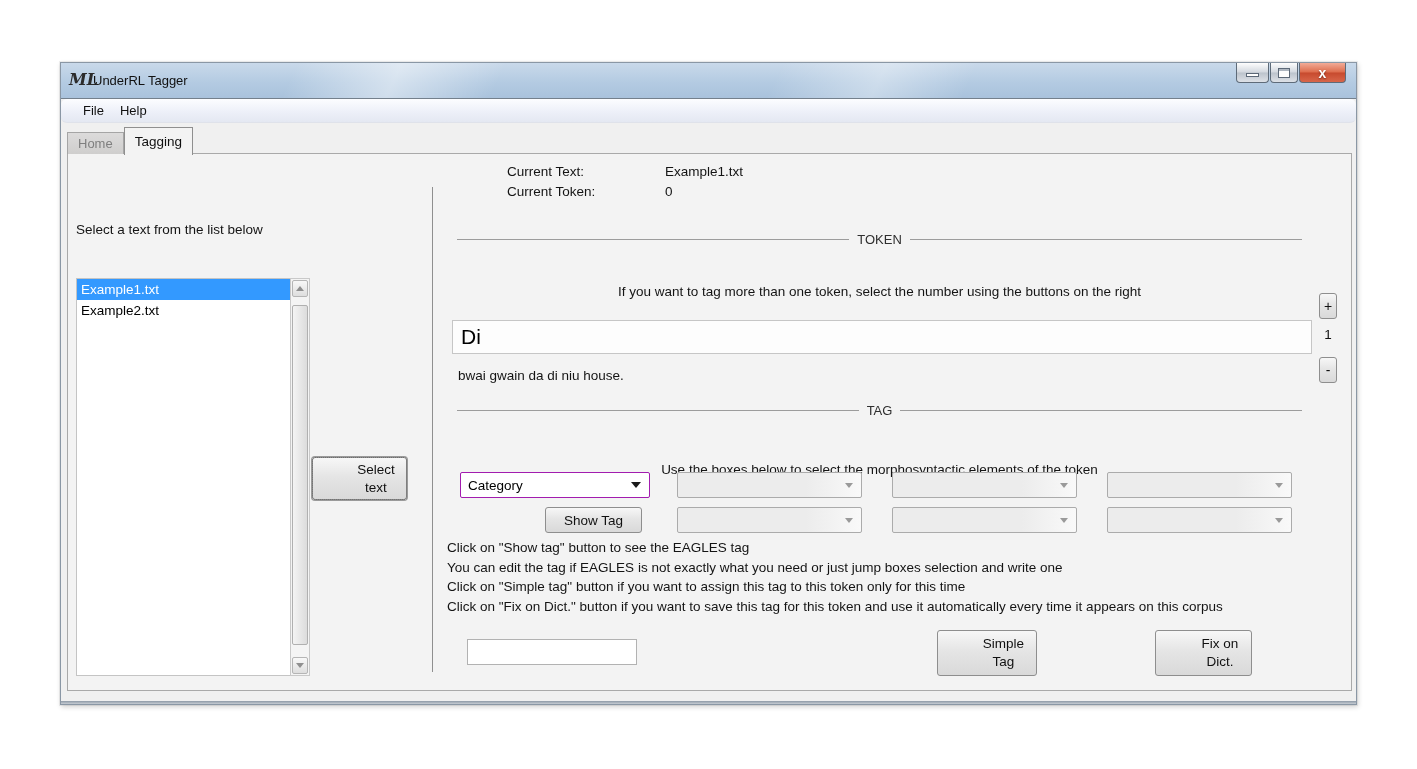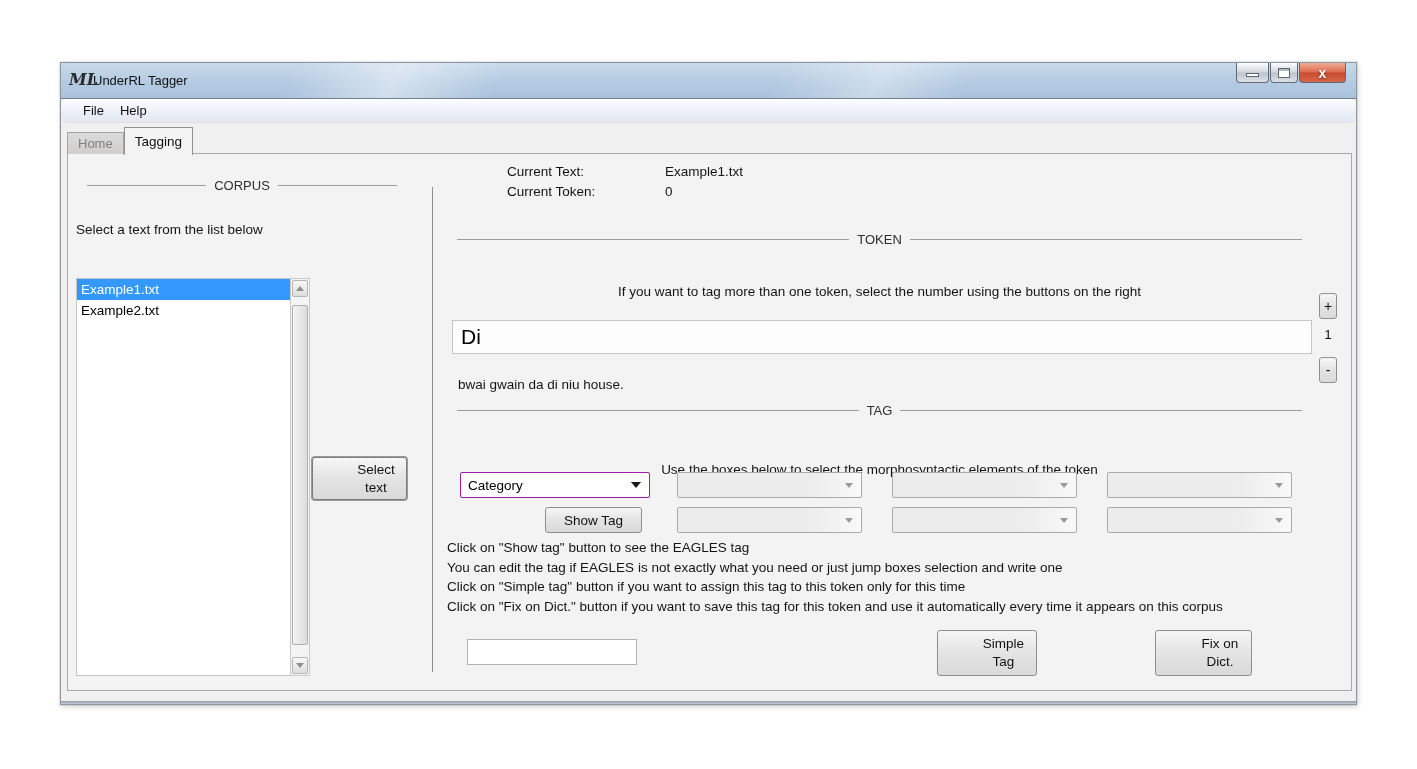--- a/index.html
+++ b/index.html
@@ -133,25 +133,20 @@
     <div class="menu-item">Help</div>
   </div>
 
   <div class="tabs">
     <div class="tab tab-inactive">Home</div>
     <div class="tab tab-active">Tagging</div>
   </div>
 
   <div class="panel">
 
-    <div class="gsep" style="left:19px; top:24px; width:310px;">
-      <span class="line"></span>
-      <span>CORPUS</span>
-      <span class="line"></span>
-    </div>
 
     <div class="lbl" style="left:8px; top:68px;">Select a text from the list below</div>
 
     <div class="listbox">
       <div class="list-item selected">Example1.txt</div>
       <div class="list-item">Example2.txt</div>
     </div>
 
     <div class="scrollbar">
       <div class="scroll-btn scroll-up">
@@ -176,21 +171,21 @@
     <div class="gsep" style="left:389px; top:78px; width:845px;">
       <span class="line"></span>
       <span>TOKEN</span>
       <span class="line"></span>
     </div>
 
     <div class="center-note" style="top:114px;">If you want to tag more than one token, select the number using the buttons on the right</div>
 
     <input class="token-field" type="text" value="Di" style="">
 
-    <div class="lbl" style="left:390px; top:223px;">bwai gwain da di niu house.</div>
+    <div class="lbl" style="left:390px; top:214px;">bwai gwain da di niu house.</div>
 
     <div class="btn spin-btn" style="top:139px;">+</div>
     <div class="spin-count" style="top:173px;">1</div>
     <div class="btn spin-btn" style="top:203px;">-</div>
 
     <div class="gsep" style="left:389px; top:249px; width:845px;">
       <span class="line"></span>
       <span>TAG</span>
       <span class="line"></span>
     </div>

